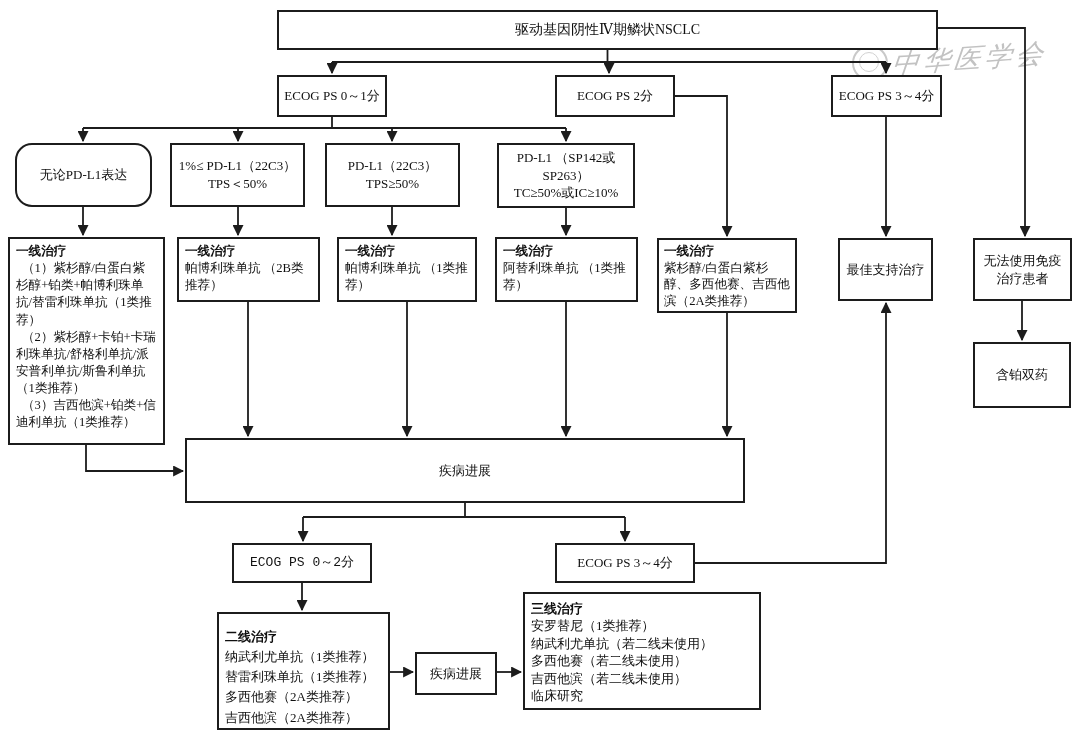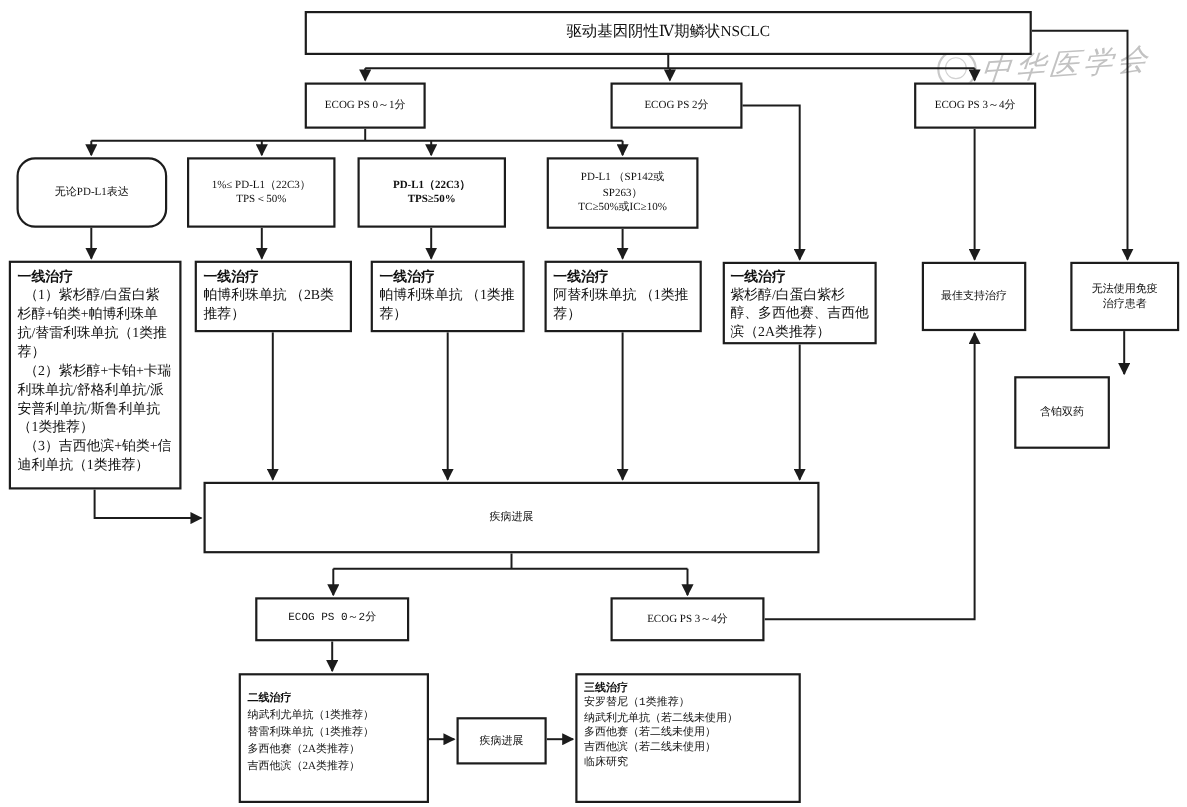--- a/index.html
+++ b/index.html
@@ -3,49 +3,49 @@
 <meta charset="utf-8">
 <style>
   html,body{margin:0;padding:0;background:#ffffff;}
   .stage{
     position:relative;width:1079px;height:734px;background:#ffffff;
     font-family:"Liberation Serif","DejaVu Serif",serif;color:#101010;overflow:hidden;
   }
   svg.wires{position:absolute;left:0;top:0;z-index:1;}
   .node{
     position:absolute;z-index:2;background:#ffffff;border:2px solid #1c1c1c;
-    box-sizing:border-box;font-size:10px;line-height:1.35;
+    box-sizing:border-box;font-size:13px;line-height:1.35;
   }
   .c{display:flex;flex-direction:column;justify-content:center;text-align:center;}
   .l{padding:4px 6px;text-align:left;}
   .title{font-weight:700;}
   .item{text-indent:6px;}
   
   #n-root   {left:277px;top:10px; width:661px;height:40px;font-size:14px;}
   #n-ecog01 {left:277px;top:75px; width:110px;height:42px;}
   #n-ecog2  {left:555px;top:75px; width:120px;height:42px;}
   #n-ecog34 {left:831px;top:75px; width:111px;height:42px;}
   #n-pd1    {left:15px; top:143px;width:137px;height:64px;border-radius:17px;}
   #n-pd2    {left:170px;top:143px;width:135px;height:64px;}
-  #n-pd3    {left:325px;top:143px;width:135px;height:64px;font-weight:bold;}
+  #n-pd3    {left:325px;top:143px;width:135px;height:64px;}
   #n-pd4    {left:497px;top:143px;width:138px;height:65px;}
   #n-fl1    {left:8px;  top:237px;width:157px;height:208px;font-size:12.6px;line-height:1.36;}
   #n-fl2    {left:177px;top:237px;width:143px;height:65px;font-size:12.6px;}
   #n-fl3    {left:337px;top:237px;width:140px;height:65px;font-size:12.6px;}
   #n-fl4    {left:495px;top:237px;width:143px;height:65px;font-size:12.6px;}
   #n-fl5    {left:657px;top:238px;width:140px;height:75px;font-size:12.6px;line-height:1.33;padding:3px 5px;}
   #n-bsc    {left:838px;top:238px;width:95px; height:63px;}
   #n-noimm  {left:973px;top:238px;width:99px; height:63px;}
-  #n-plat   {left:922px;top:342px;width:87px; height:66px;}
+  #n-plat   {left:973px;top:342px;width:98px; height:66px;}
   #n-prog1  {left:185px;top:438px;width:560px;height:65px;}
   #n-ecog02b{left:232px;top:543px;width:140px;height:40px;font-family:Liberation Mono, monospace;}
   #n-ecog34b{left:555px;top:543px;width:140px;height:40px;}
   #n-sl     {left:217px;top:612px;width:173px;height:118px;line-height:1.55;padding:13px 6px;}
   #n-prog2  {left:415px;top:652px;width:82px; height:43px;}
-  #n-tl     {left:523px;top:612px;width:205px;height:118px;line-height:1.34;padding:6px 6px;font-family:Liberation Mono, monospace;}
+  #n-tl     {left:523px;top:592px;width:238px;height:118px;line-height:1.34;padding:6px 6px;}
   
   .wm{position:absolute;z-index:1;}
   #wm-seal{left:852px;top:45px;width:32px;height:32px;border:2px solid #c9c9c9;border-radius:50%;}
   #wm-seal::after{content:"";position:absolute;left:5px;top:5px;width:18px;height:18px;border:1px solid #d2d2d2;border-radius:50%;}
   #wm-text{left:892px;top:40px;width:170px;font-size:27px;color:#c2c2c2;font-style:italic;
            letter-spacing:4px;transform:rotate(-4deg) skewX(-10deg);white-space:nowrap;}
 </style>
 </head>
 <body>
 

